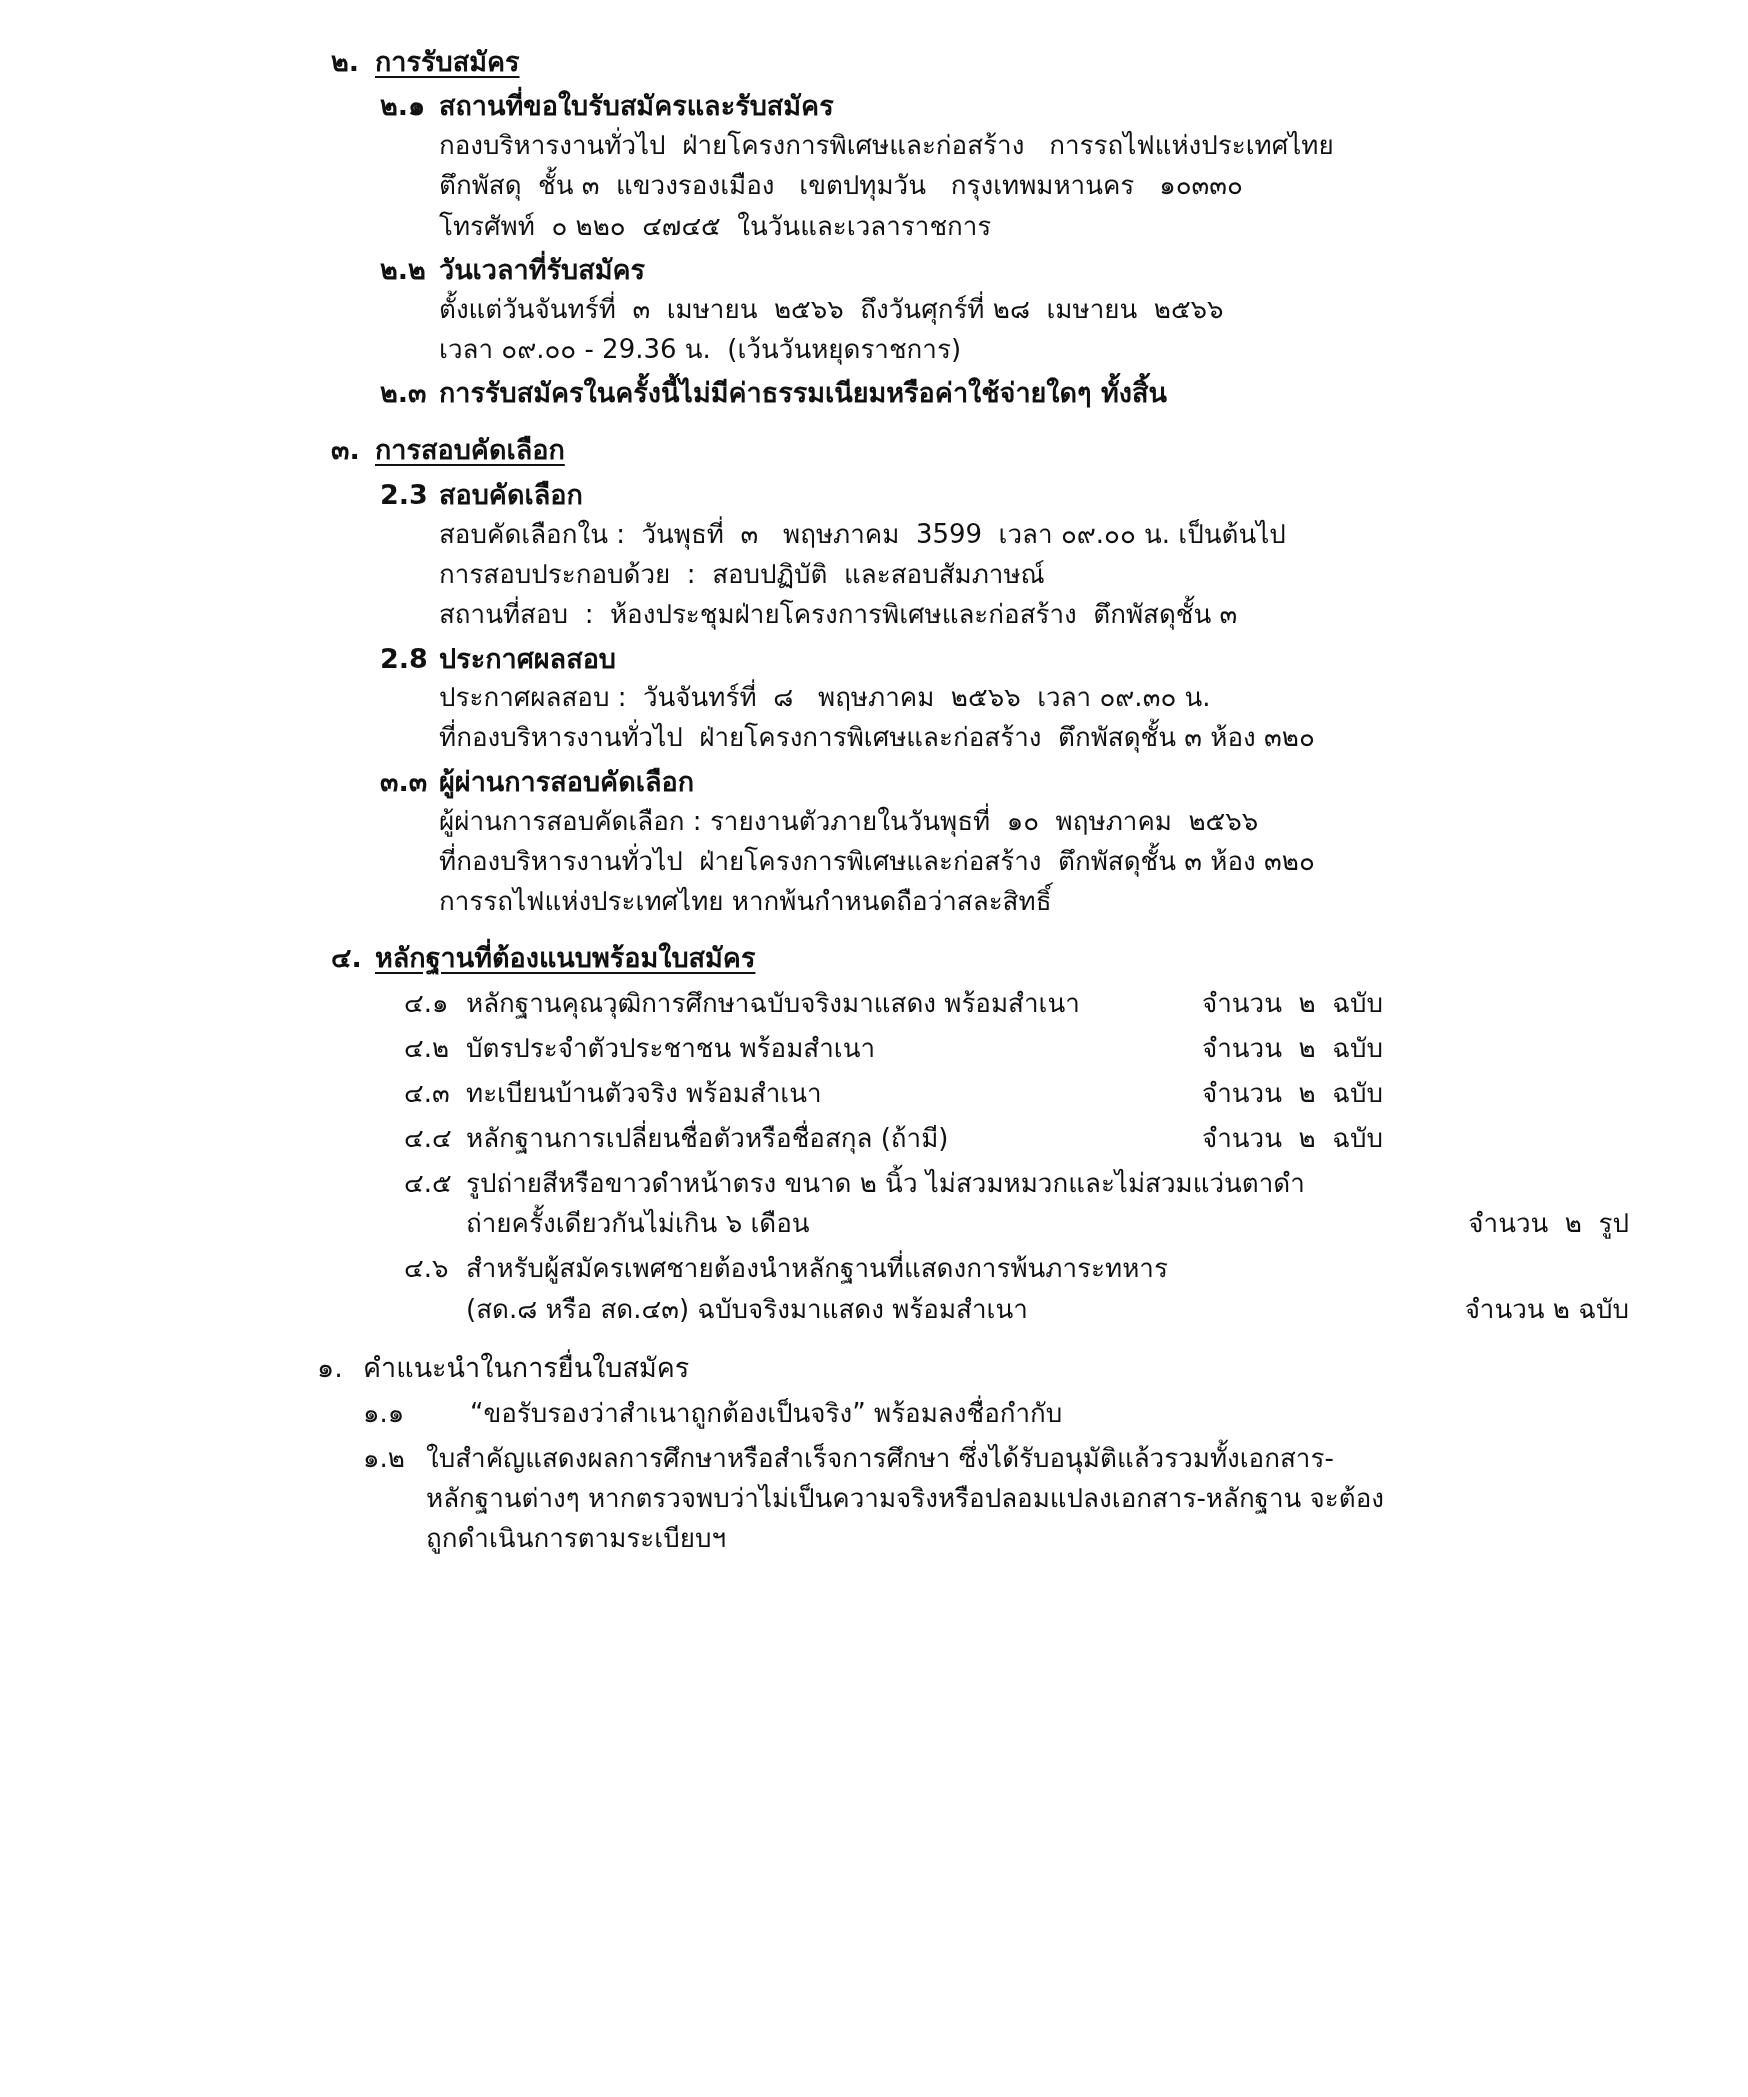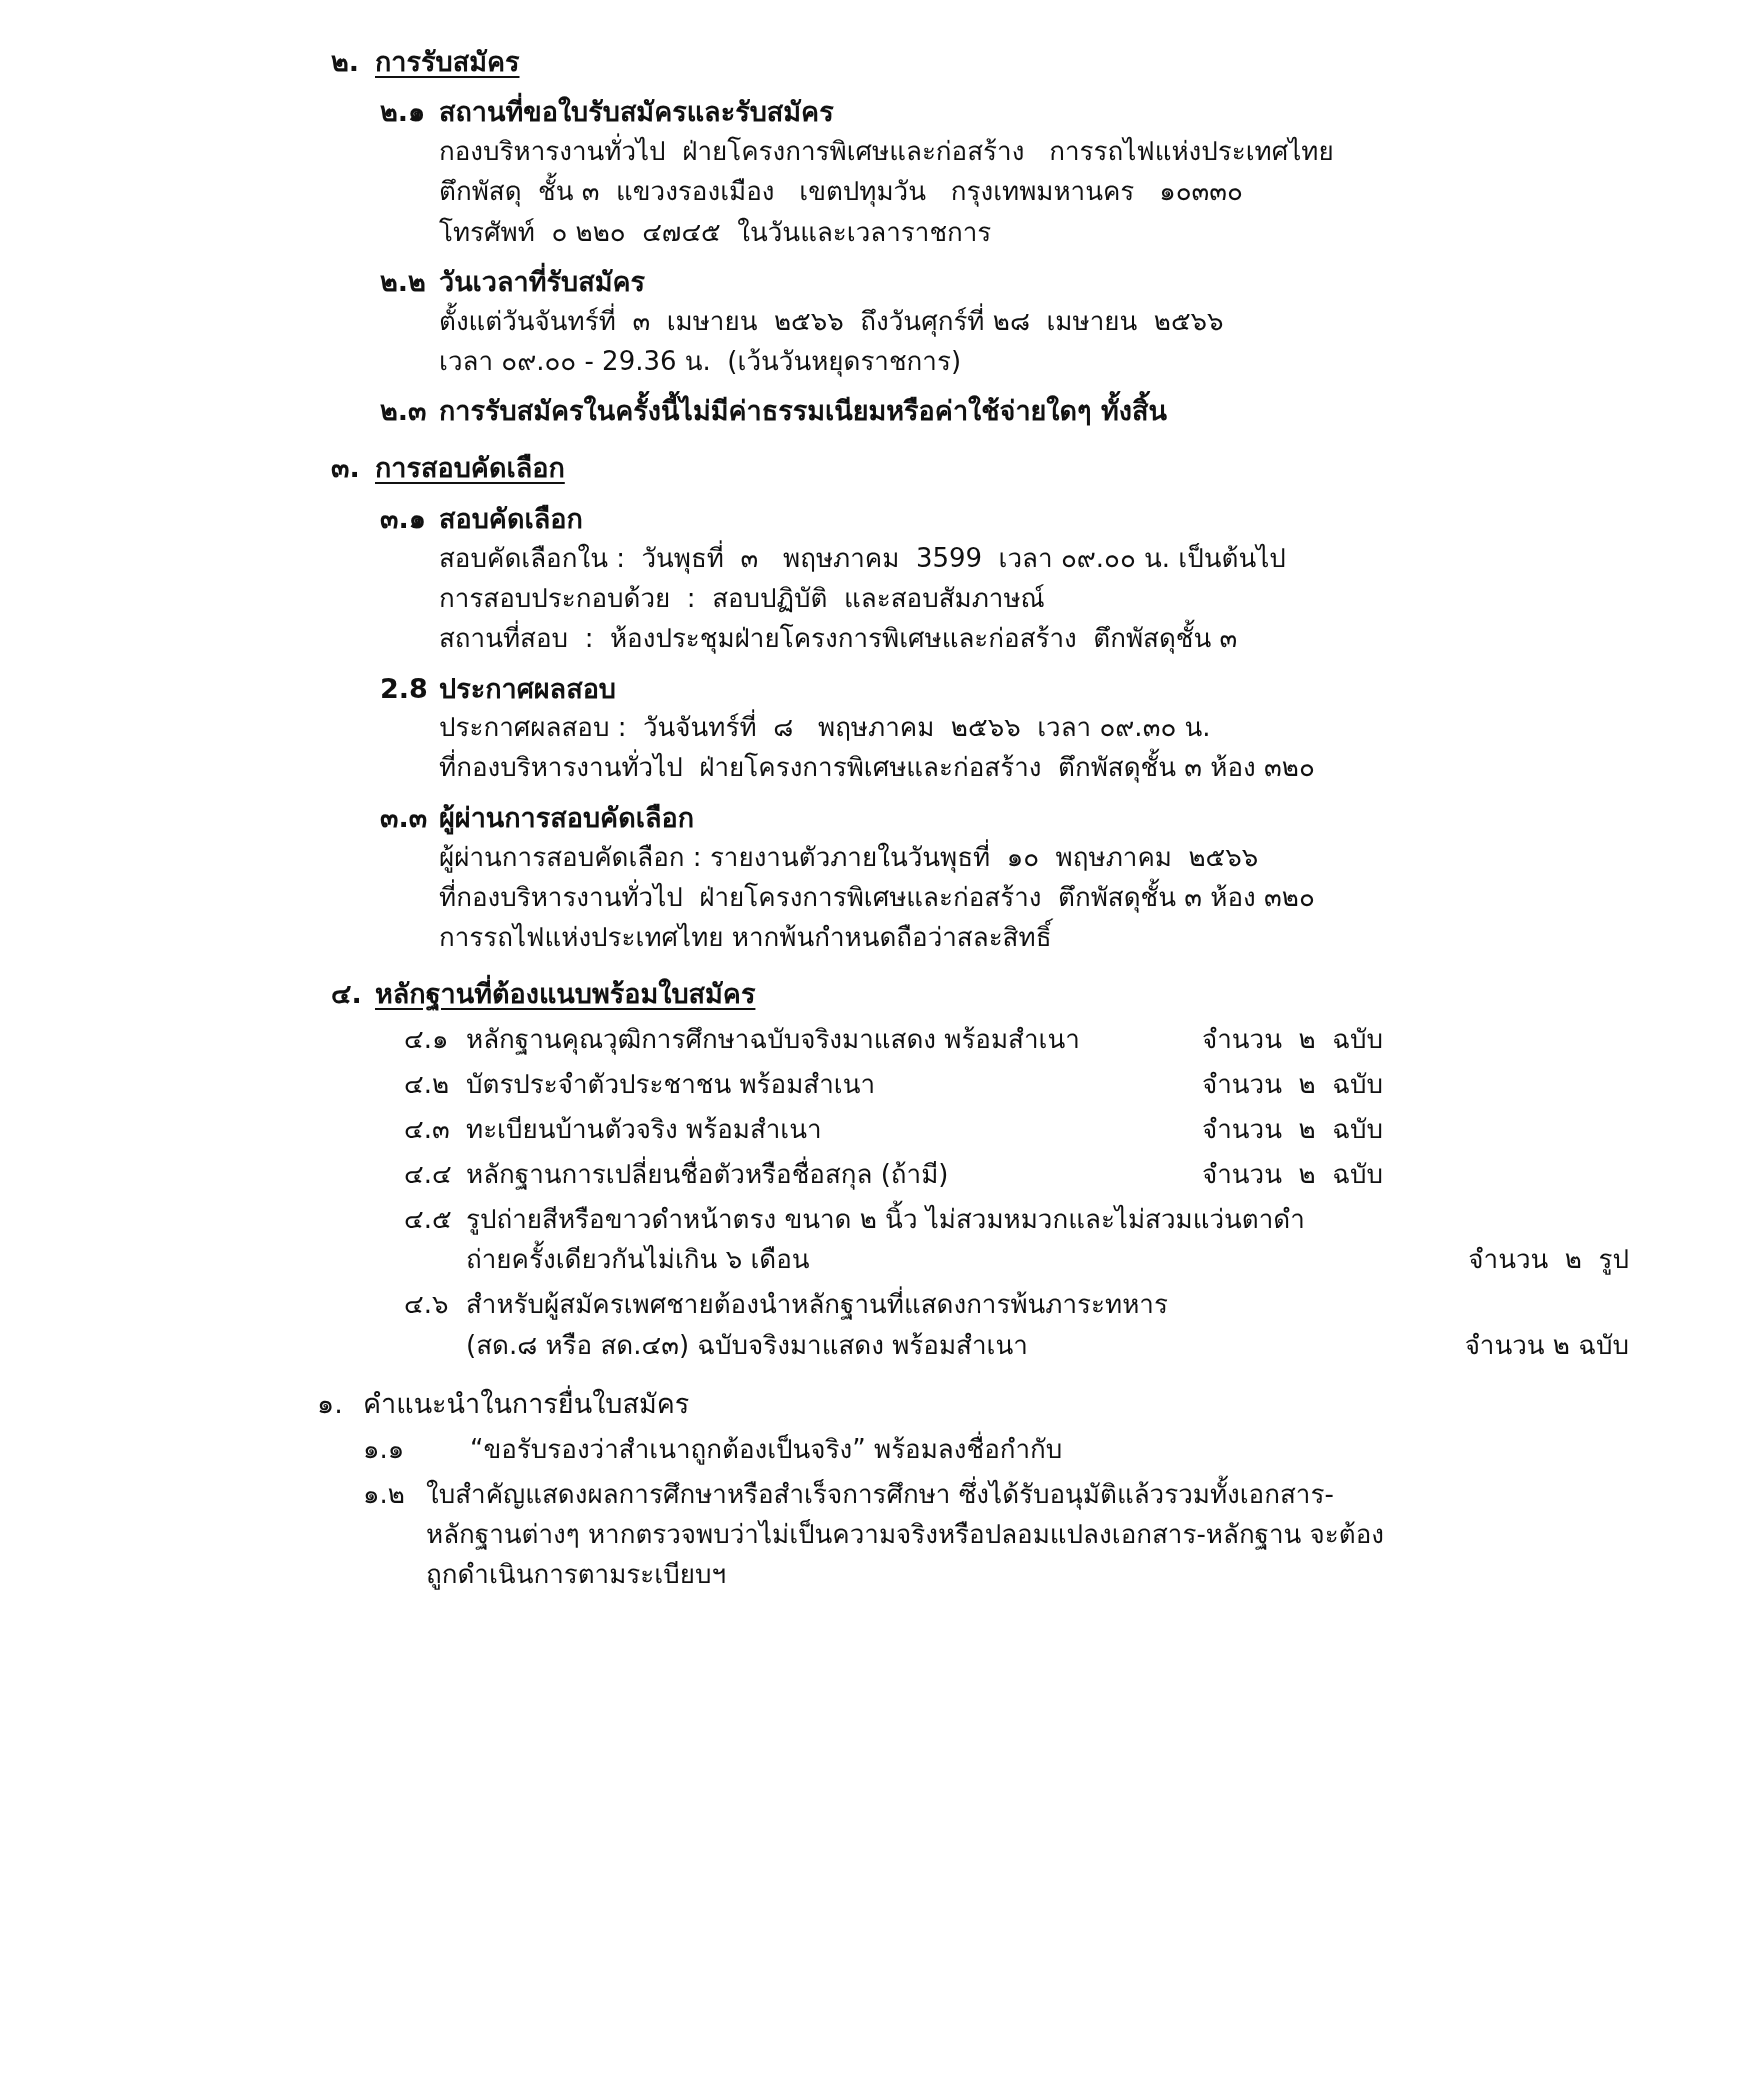--- a/index.html
+++ b/index.html
@@ -56,21 +56,20 @@
   }
   .sub-head {
     display: flex;
     align-items: baseline;
     font-size: 27px;
     font-weight: 600;
   }
   .sub-num {
     width: 59px;
     flex: 0 0 auto;
-    margin-top: 6px;
   }
   .sub-title { }
   .body-lines {
     margin-left: 59px;
     margin-top: 12.7px;
   }
   .line {
     font-size: 26px;
     margin-bottom: 14.3px;
     white-space: pre-wrap;
@@ -174,21 +173,21 @@
     </div>
 
     <div class="section">
       <div class="sec-head">
         <span class="sec-num">๓.</span>
         <span class="sec-title">การสอบคัดเลือก</span>
       </div>
 
       <div class="sub">
         <div class="sub-head">
-          <span class="sub-num">๓.๑</span>
+          <span class="sub-num">2.3</span>
           <span class="sub-title">สอบคัดเลือก</span>
         </div>
         <div class="body-lines">
           <div class="line">สอบคัดเลือกใน :  วันพุธที่  ๓   พฤษภาคม  3599  เวลา ๐๙.๐๐ น. เป็นต้นไป</div>
           <div class="line">การสอบประกอบด้วย  :  สอบปฏิบัติ  และสอบสัมภาษณ์</div>
           <div class="line">สถานที่สอบ  :  ห้องประชุมฝ่ายโครงการพิเศษและก่อสร้าง  ตึกพัสดุชั้น ๓</div>
         </div>
       </div>
 
       <div class="sub">

